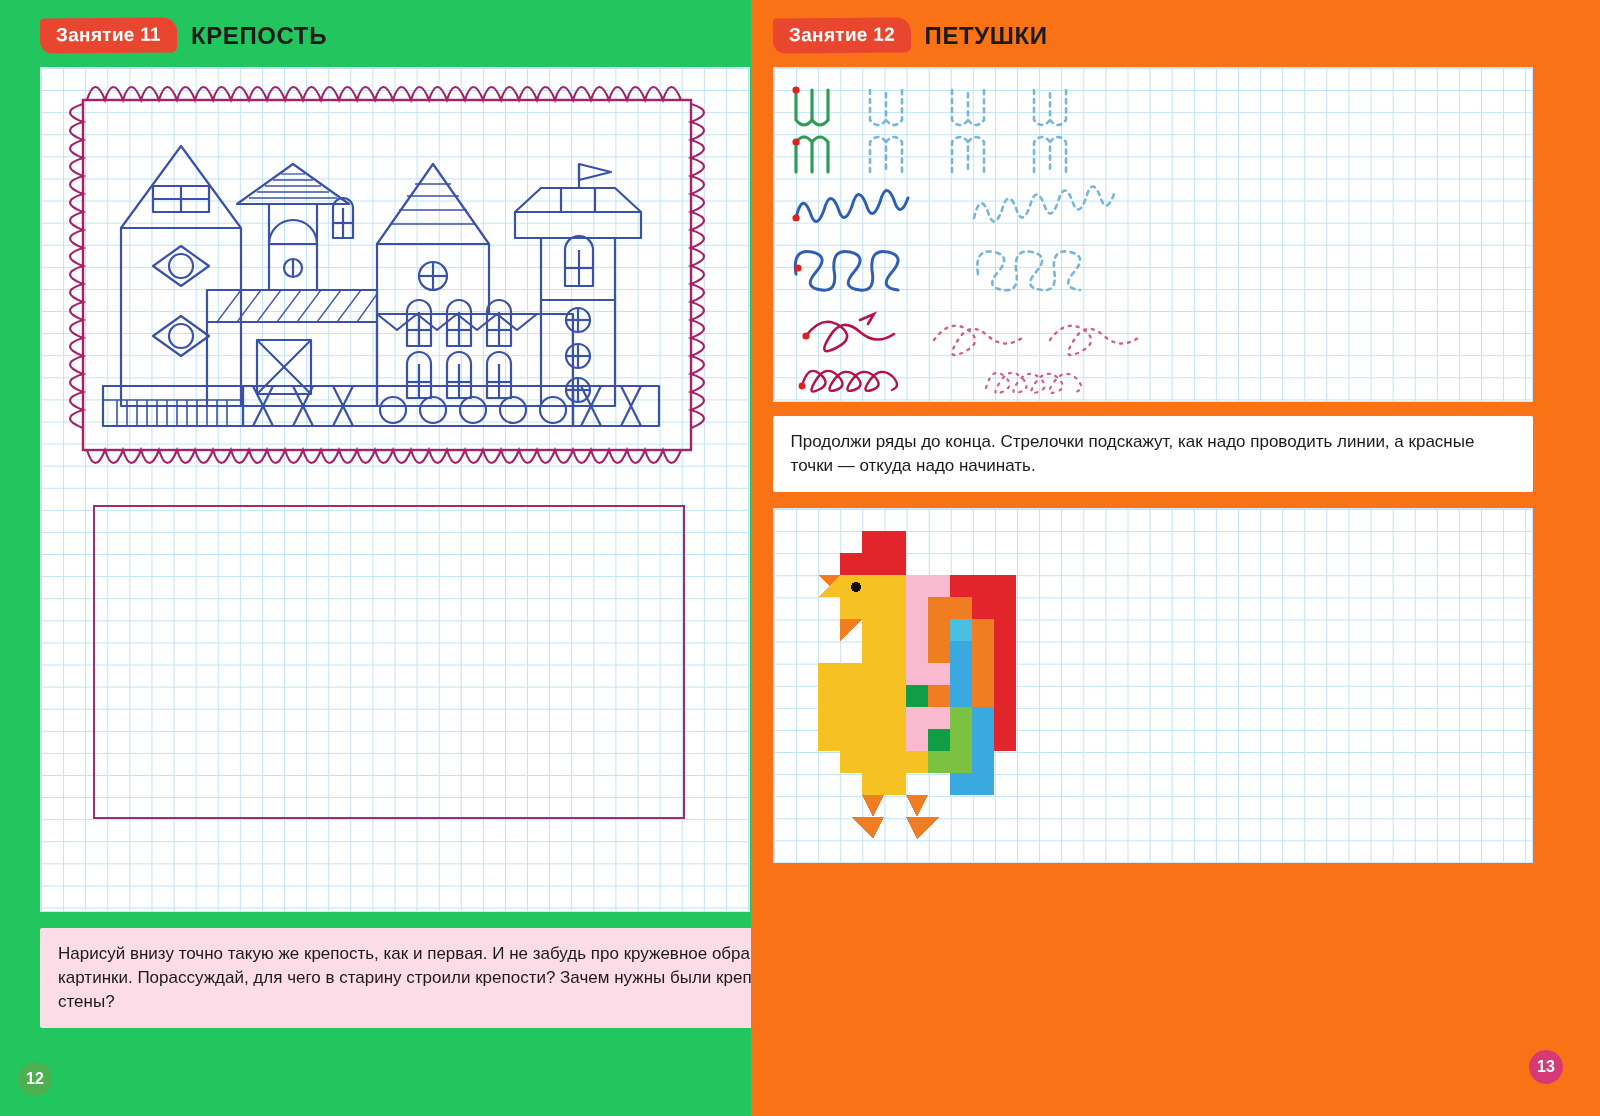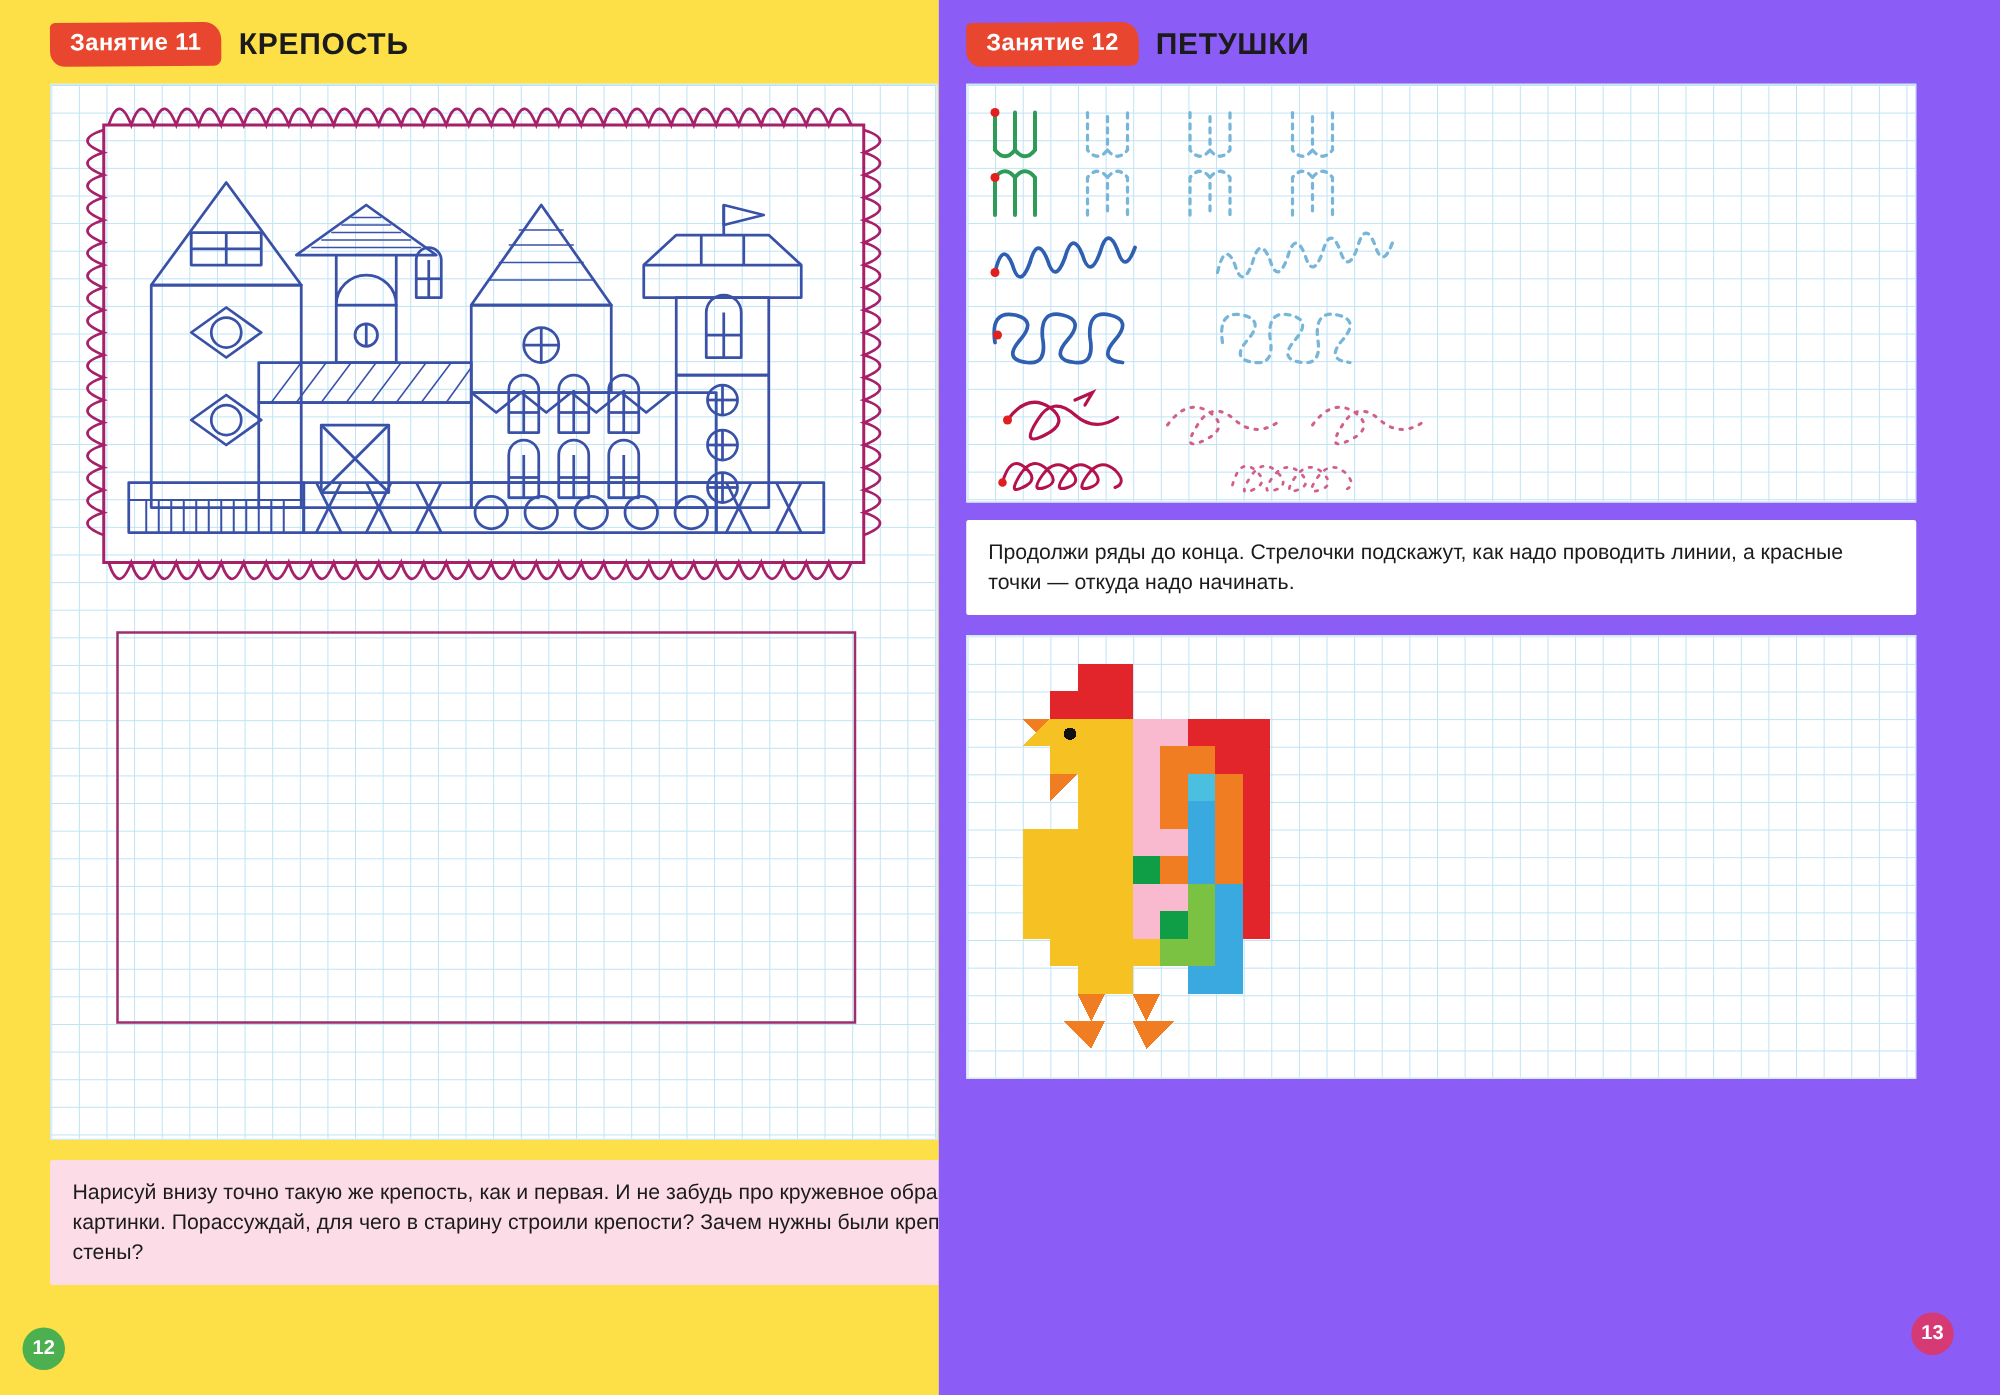--- a/index.html
+++ b/index.html
@@ -6,22 +6,22 @@
   body{
     width:1600px;height:1116px;
     font-family:"Liberation Sans", sans-serif;
     background:#ffffff;
     overflow:hidden;
   }
   .spread{position:relative;width:1600px;height:1116px;display:flex;}
 
   
   .page{position:relative;height:1116px;box-sizing:border-box;}
-  .page-left{width:790px;background:#fde047;text-decoration:underline;}
-  .page-right{width:894px;background:#8b5cf6;}
+  .page-left{width:790px;background:#22c55e;text-decoration:underline;}
+  .page-right{width:894px;background:#f97316;}
 
   .page-inner-left{position:absolute;left:40px;top:18px;width:720px;height:1078px;}
   .page-inner-right{position:absolute;left:22px;top:18px;width:760px;height:1078px;}
 
   
   .head{display:flex;align-items:center;gap:14px;margin-bottom:14px;}
   .lesson-badge{
     background:#e8462e;color:#fff;font-size:19px;font-weight:bold;
     padding:6px 16px 7px 16px;letter-spacing:.3px;
     border-radius:4px 14px 6px 12px;

